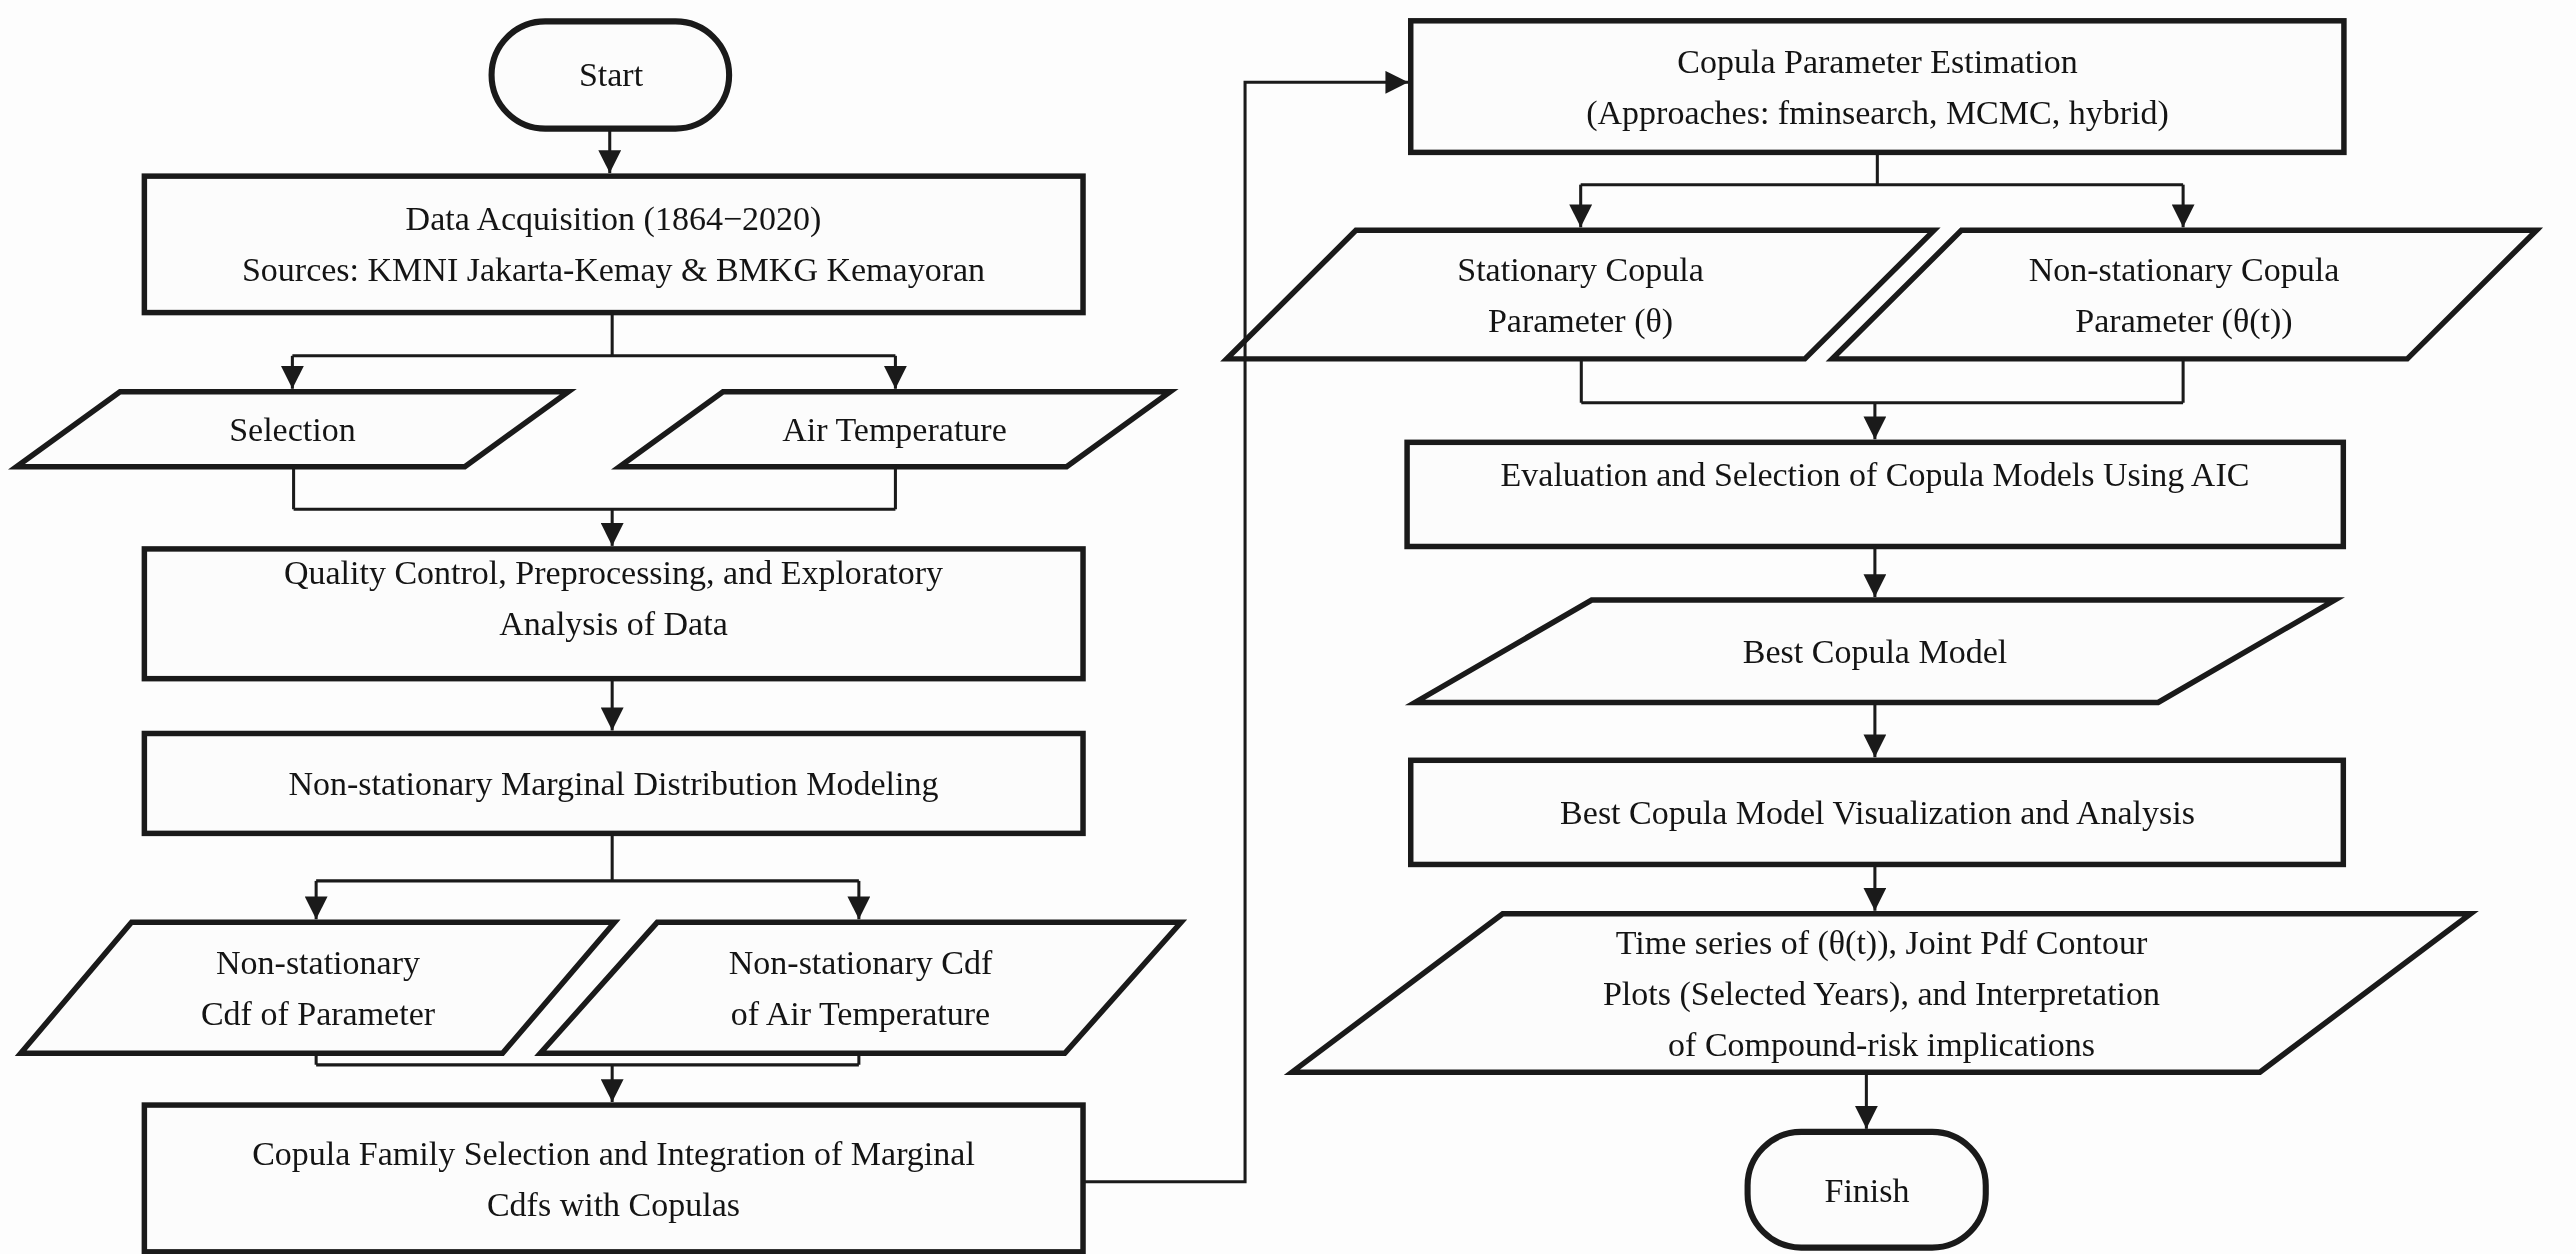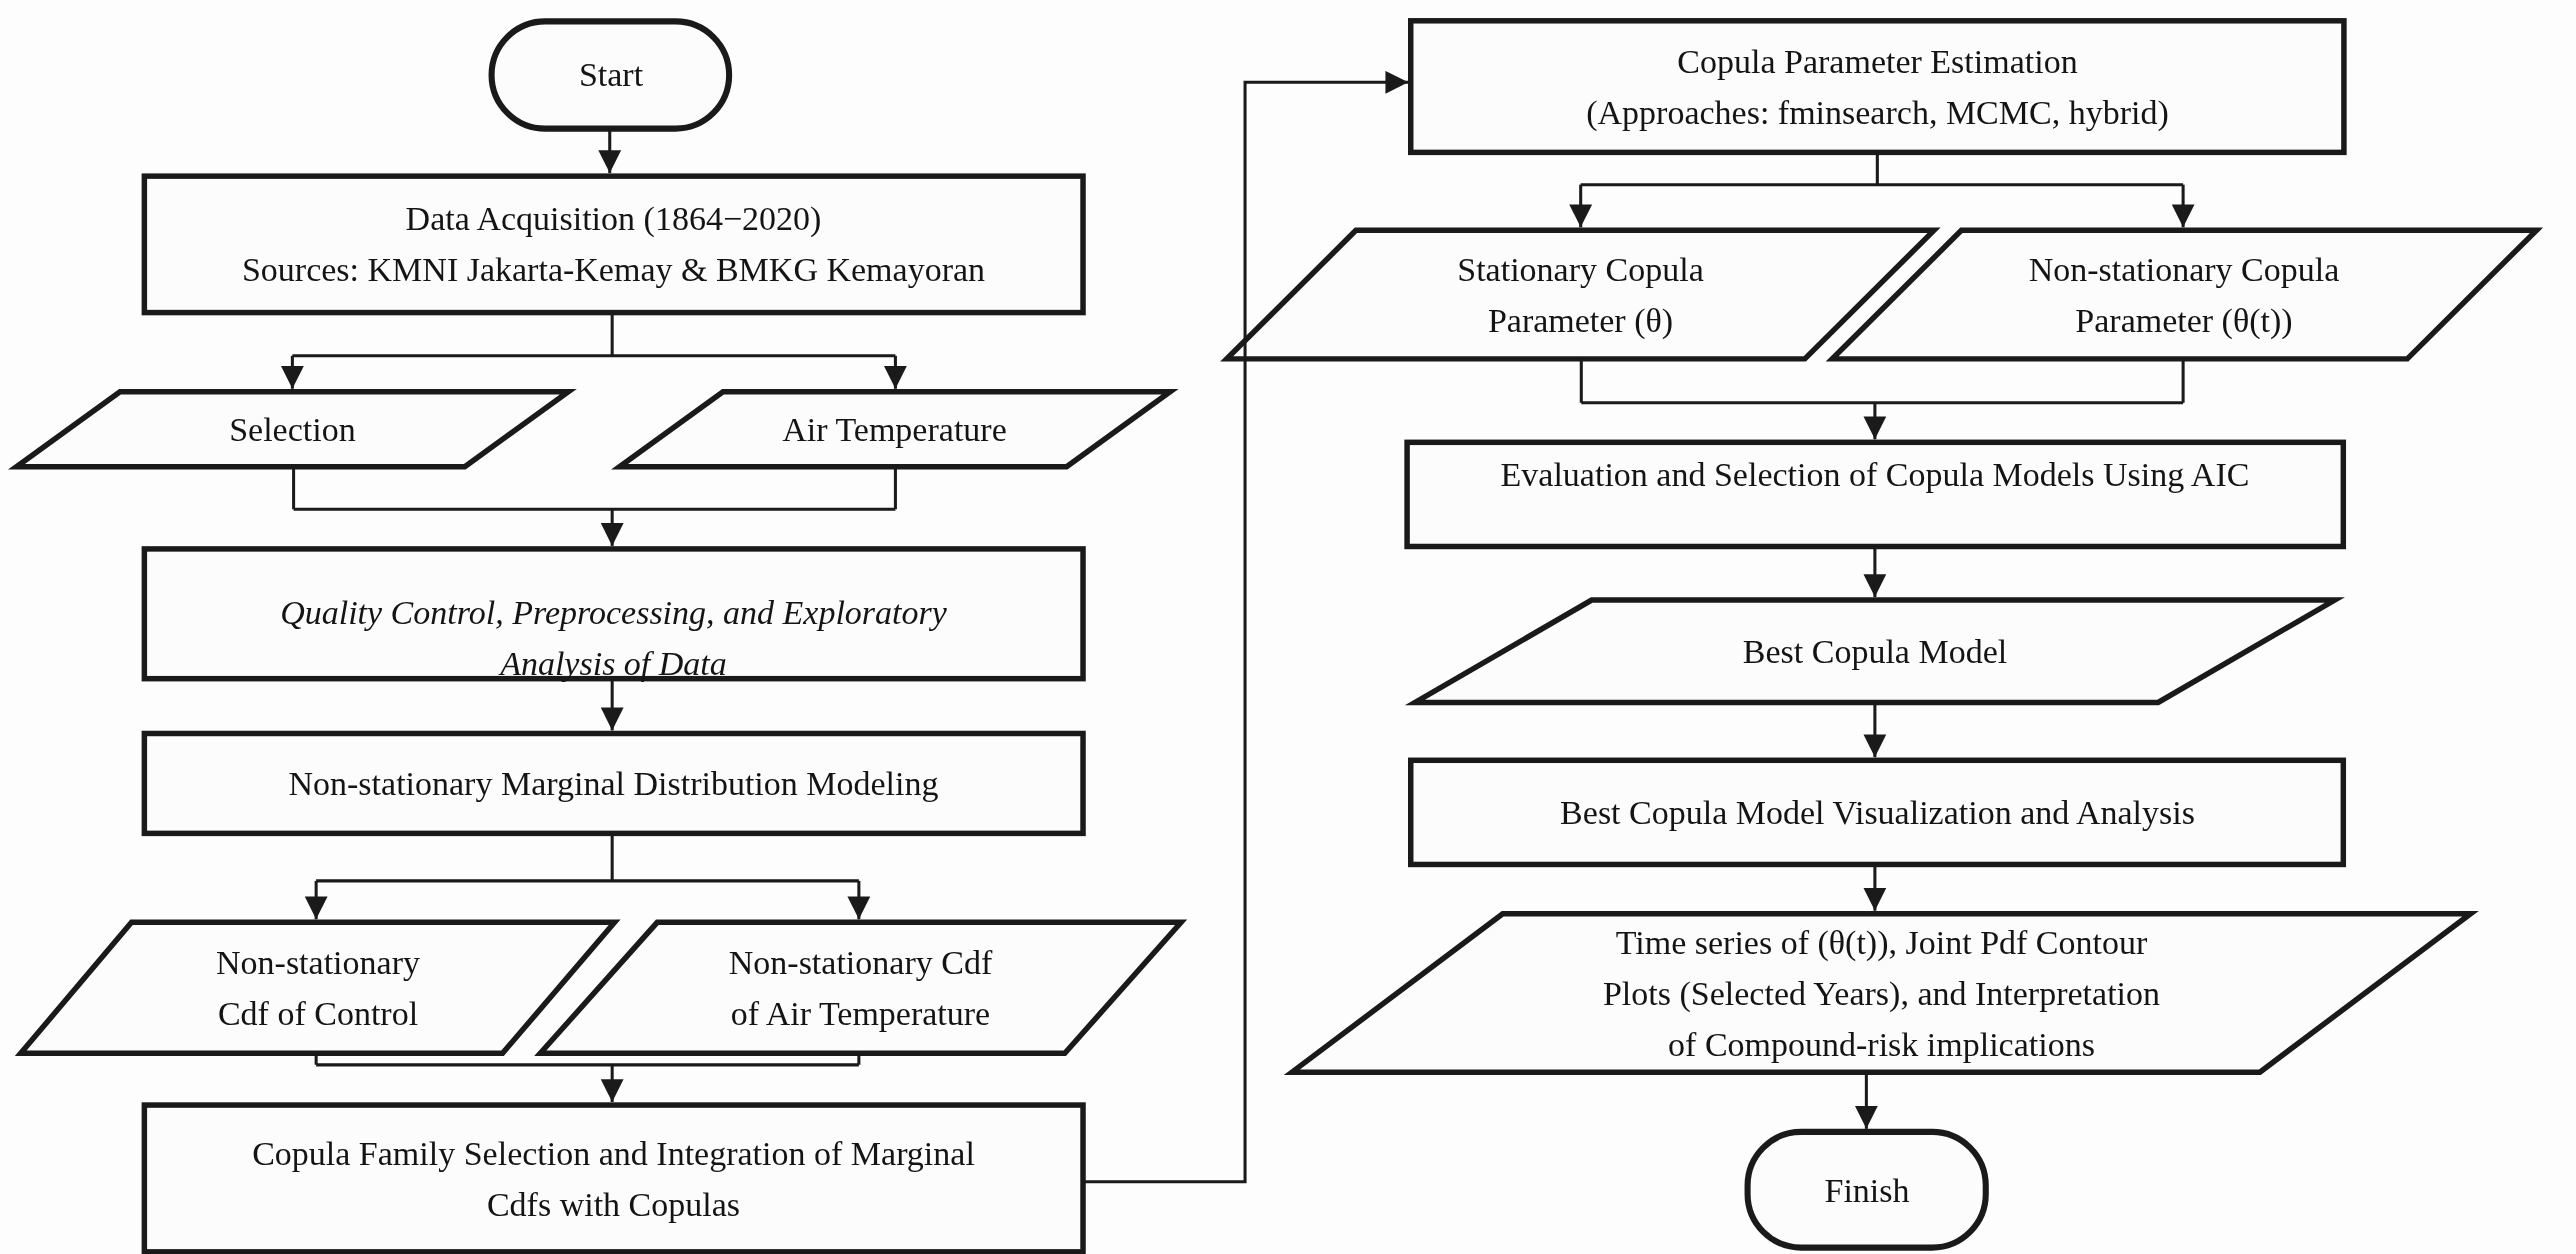--- a/index.html
+++ b/index.html
@@ -88,25 +88,25 @@
       <path class="edge" marker-end="url(#arw)" d="M3078 1419 L3078 1495"></path>
       <path class="edge" marker-end="url(#arw)" d="M3064 1760 L3064 1853"></path>
     </g>
   </svg>
 
   <div class="lbl" style="left:492px;top:21px;width:238px;height:107px;">Start</div>
   <div class="lbl" style="left:144px;top:176px;width:939px;height:136px;">Data Acquisition (1864−2020)
 Sources: KMNI Jakarta-Kemay &amp; BMKG Kemayoran</div>
   <div class="lbl" style="left:16.4px;top:392px;width:552px;height:75px;">Selection</div>
   <div class="lbl" style="left:619px;top:392px;width:551px;height:75px;">Air Temperature</div>
-  <div class="lbl" style="left:144px;top:573px;width:939px;height:130px;font-style:italic;">Quality Control, Preprocessing, and Exploratory
+  <div class="lbl" style="left:144px;top:533px;width:939px;height:130px;">Quality Control, Preprocessing, and Exploratory
 Analysis of Data</div>
   <div class="lbl" style="left:144px;top:733px;width:939px;height:100px;">Non-stationary Marginal Distribution Modeling</div>
   <div class="lbl" style="left:21px;top:922px;width:594px;height:131px;">Non-stationary
-Cdf of Control</div>
+Cdf of Parameter</div>
   <div class="lbl" style="left:540px;top:922px;width:641px;height:131px;">Non-stationary Cdf
 of Air Temperature</div>
   <div class="lbl" style="left:144px;top:1105px;width:939px;height:147px;">Copula Family Selection and Integration of Marginal
 Cdfs with Copulas</div>
   <div class="lbl" style="left:1411px;top:21px;width:933px;height:132px;">Copula Parameter Estimation
 (Approaches: fminsearch, MCMC, hybrid)</div>
   <div class="lbl" style="left:1227px;top:230px;width:707px;height:129px;">Stationary Copula
 Parameter (θ)</div>
   <div class="lbl" style="left:1832px;top:230px;width:704px;height:129px;">Non-stationary Copula
 Parameter (θ(t))</div>

